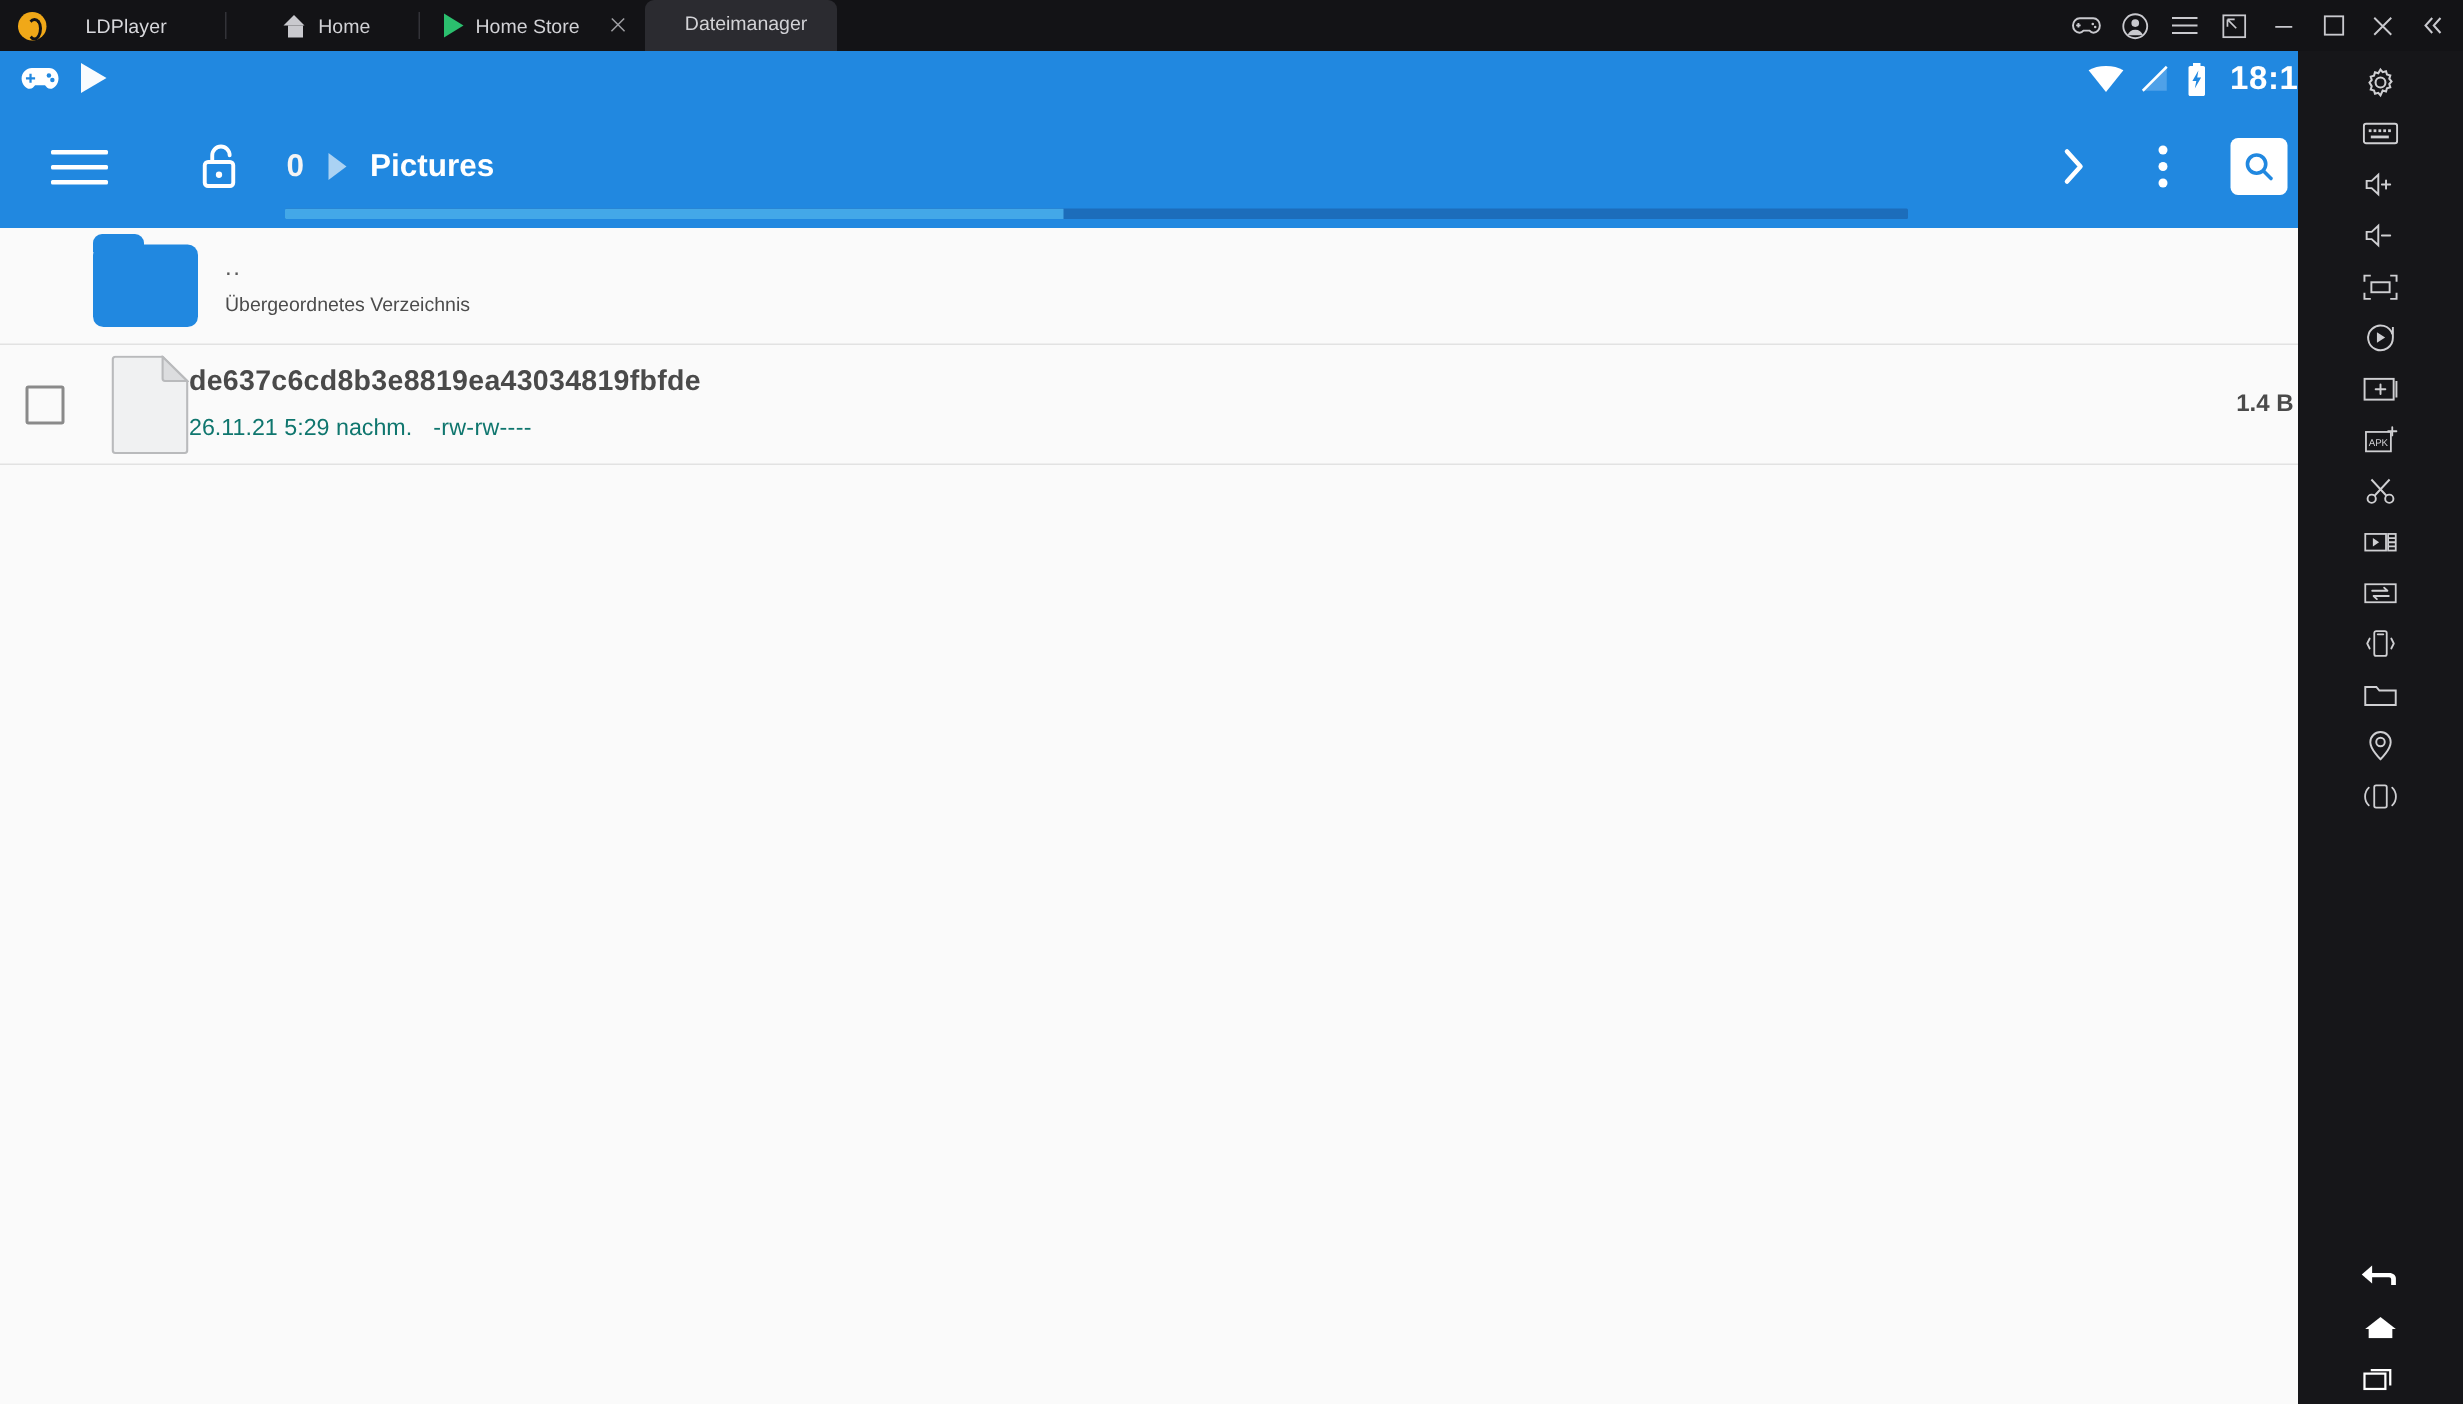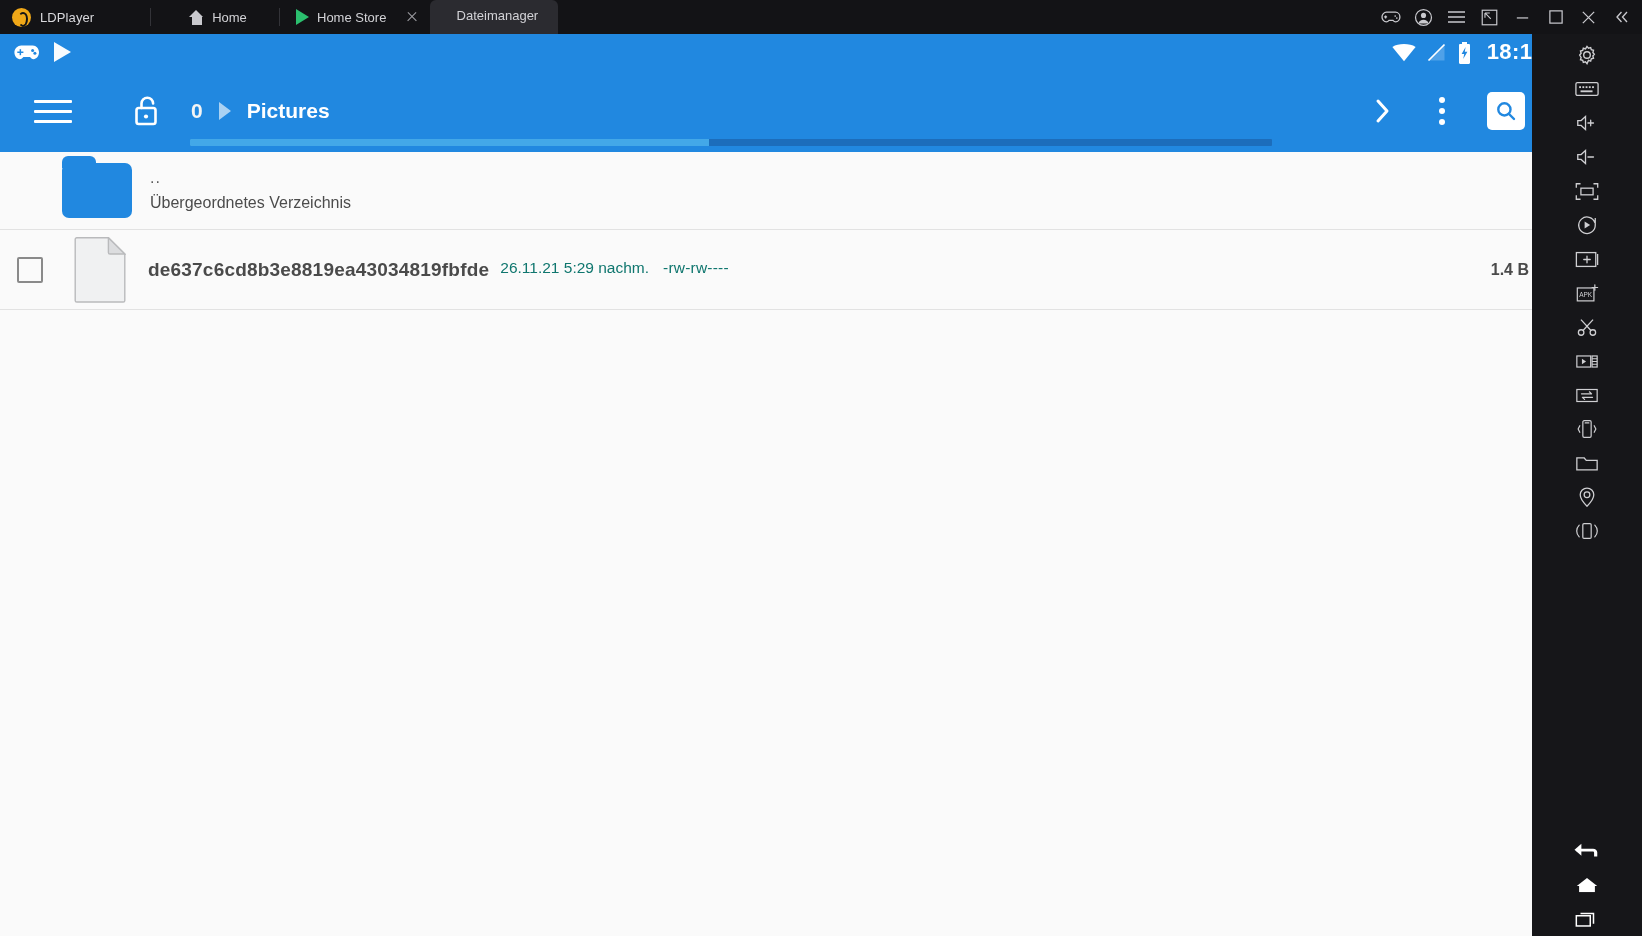--- a/index.html
+++ b/index.html
@@ -10,21 +10,21 @@
     overflow: hidden;
   }
   #root { position: relative; width: 1642px; height: 936px; background: #0d0d0f; }
 
   
   .titlebar {
     position: absolute; left: 0; top: 0; width: 1642px; height: 34px;
     background: #131316; display: flex; align-items: stretch;
   }
   .tb-brand {
-    display: flex; align-items: center; gap: 9px;
+    display: flex; align-items: center; gap: 26px;
     padding: 0 14px 0 12px; min-width: 150px;
   }
   .tb-brand-logo {
     width: 19px; height: 19px; border-radius: 50%;
     background: #f0a818; position: relative; flex: 0 0 auto;
   }
   .tb-brand-logo::after {
     content: "";
     position: absolute; left: 6px; top: 4px; width: 6px; height: 11px;
     border: 2px solid #131316; border-radius: 50% 50% 50% 50%/ 45% 45% 55% 55%;
@@ -149,31 +149,31 @@
     width: 70px; height: 55px; background: #2188e0; border-radius: 7px; position: relative;
     flex: 0 0 auto;
   }
   .folder-ico::before {
     content: ""; position: absolute; left: 0; top: -7px; width: 34px; height: 12px;
     background: #2188e0; border-radius: 6px 6px 0 0;
   }
   .row-texts { display: flex; flex-direction: column; justify-content: center; gap: 8px; }
   .row-parent .row-texts { margin-left: 18px; }
   .t-title-dim { font-size: 16px; color: #5a5a5a; line-height: 1; letter-spacing: 1px; }
-  .t-sub { font-size: 16px; color: #4c4c4c; }
+  .t-sub { font-size: 13px; color: #4c4c4c; }
 
   .chk {
     width: 26px; height: 26px; border: 2px solid #8a8a8a; border-radius: 2px;
     margin-left: 17px; flex: 0 0 auto; background: #fafafa;
   }
   .file-ico {
     width: 52px; height: 66px; margin-left: 31px; flex: 0 0 auto; position: relative;
   }
   .file-ico svg { display:block; }
-  .file-texts { margin-left: 22px; display: flex; flex-direction: row; gap: 11px; }
+  .file-texts { display: flex; flex-direction: column; gap: 11px; }
   .file-name { font-size: 19px; font-weight: bold; color: #4a4a4a; letter-spacing: .2px; }
   .file-meta { font-size: 15.5px; color: #0f766e; }
   .file-meta .perm { margin-left: 14px; letter-spacing: .2px; }
   .file-size {
     margin-left: auto; margin-right: 28px; font-size: 16px; font-weight: bold; color: #4a4a4a;
   }
 
   
   .sidebar {
     position: absolute; right: 0; top: 34px; width: 110px; height: 902px;

